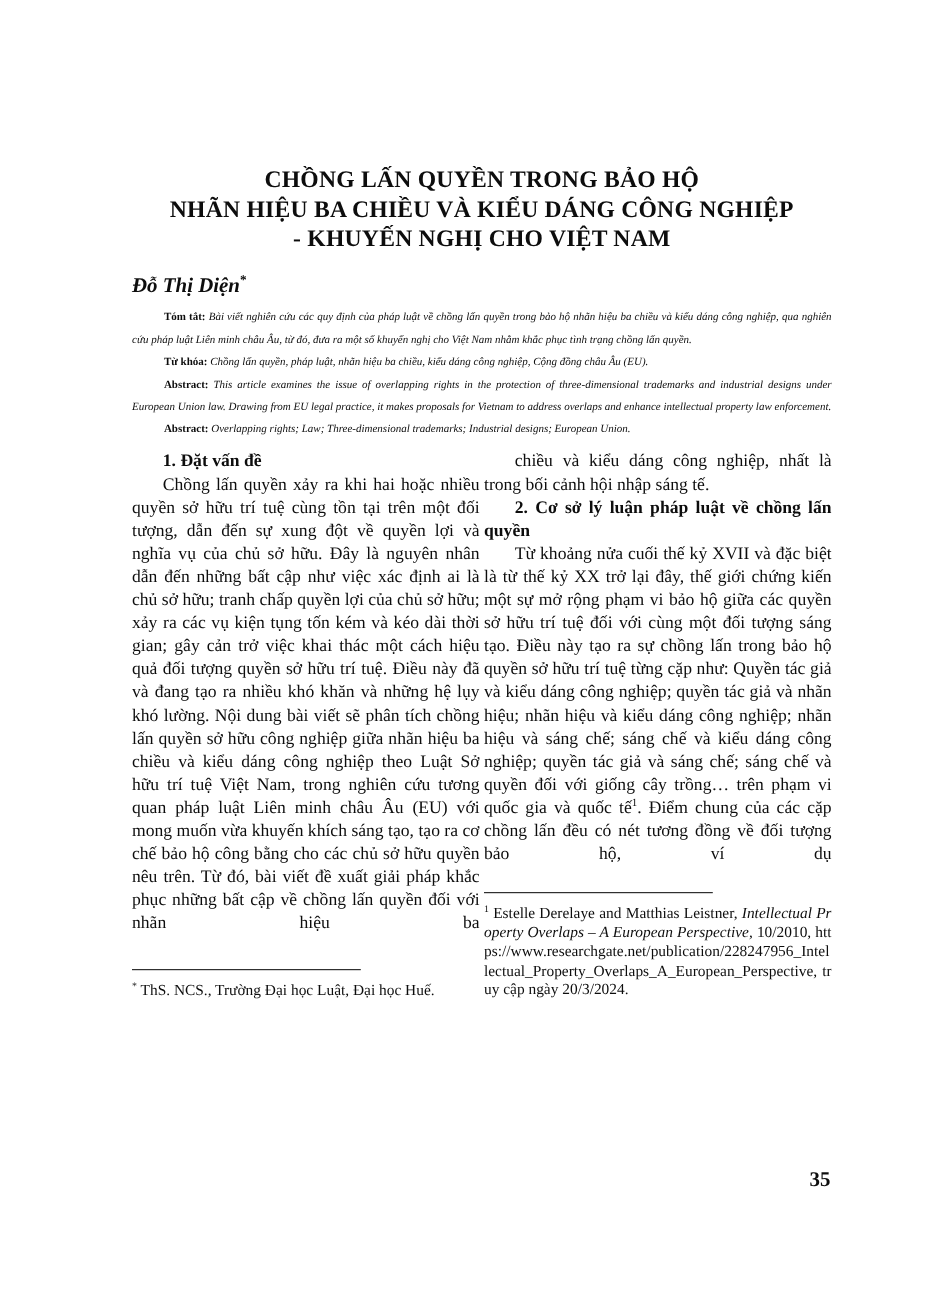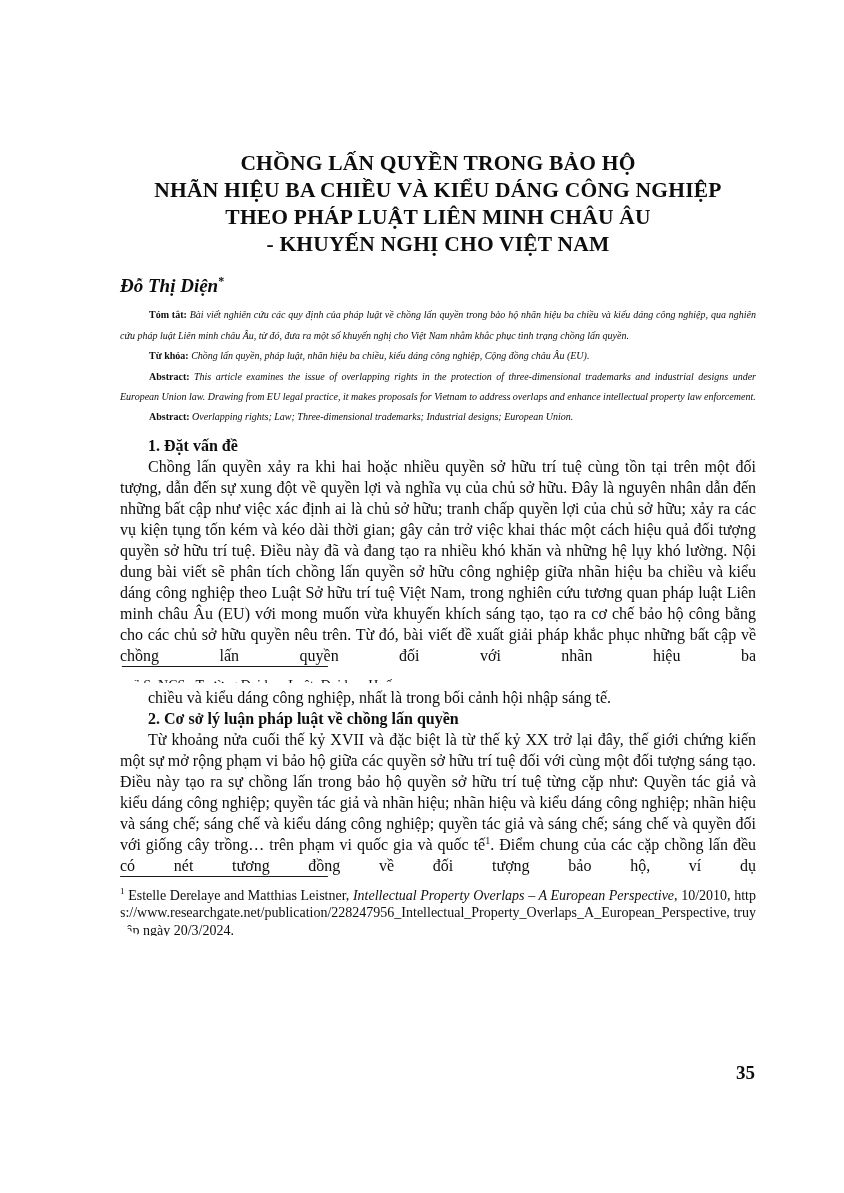--- a/index.html
+++ b/index.html
@@ -1,15 +1,15 @@
 <!DOCTYPE html>
 <html><head>
 <meta charset="utf-8">
 <style>
-  * { margin: 0; padding: 0; box-sizing: border-box; border-radius: 26px; }
+  * { margin: 0; padding: 0; box-sizing: border-box; }
   html, body { background: #ffffff; }
   .page {
     position: relative;
     width: 844px;
     height: 1193px;
     background: #ffffff;
     color: #0d0d0d;
     font-family: "Liberation Serif", "DejaVu Serif", serif;
     overflow: hidden;
   }
@@ -47,21 +47,20 @@
     text-align: justify;
     text-indent: 29px;
   }
   .fm-label { font-style: normal; font-weight: bold; }
   
   .columns {
     display: flex;
     gap: 4px;
     margin-top: 7px;
     height: 501px;
-    flex-direction: column;
   }
   .col {
     flex: 1;
     display: flex;
     flex-direction: column;
     font-size: 16px;
     line-height: 21px;
     text-align: justify;
     overflow: hidden;
   }
@@ -99,21 +98,20 @@
 </style>
 </head>
 <body>
 
 <div class="page">
   <div class="content">
 
     <div class="title-block">
       <div>CHỒNG LẤN QUYỀN TRONG BẢO HỘ</div>
       <div>NHÃN HIỆU BA CHIỀU VÀ KIỂU DÁNG CÔNG NGHIỆP</div>
-      <div>THEO PHÁP LUẬT LIÊN MINH CHÂU ÂU</div>
       <div>- KHUYẾN NGHỊ CHO VIỆT NAM</div>
     </div>
 
     <div class="author-line"><span>Đỗ Thị Diện</span><sup>*</sup></div>
 
     <div class="front-matter">
       <p class="fm-para"><span class="fm-label">Tóm tắt:</span><span> Bài viết nghiên cứu các quy định của pháp luật về chồng lấn quyền trong bảo hộ nhãn hiệu ba chiều và kiểu dáng công nghiệp, qua nghiên cứu pháp luật Liên minh châu Âu, từ đó, đưa ra một số khuyến nghị cho Việt Nam nhằm khắc phục tình trạng chồng lấn quyền.</span></p>
       <p class="fm-para"><span class="fm-label">Từ khóa:</span><span> Chồng lấn quyền, pháp luật, nhãn hiệu ba chiều, kiểu dáng công nghiệp, Cộng đồng châu Âu (EU).</span></p>
       <p class="fm-para"><span class="fm-label">Abstract:</span><span> This article examines the issue of overlapping rights in the protection of three-dimensional trademarks and industrial designs under European Union law. Drawing from EU legal practice, it makes proposals for Vietnam to address overlaps and enhance intellectual property law enforcement.</span></p>
       <p class="fm-para"><span class="fm-label">Abstract:</span><span> Overlapping rights; Law; Three-dimensional trademarks; Industrial designs; European Union.</span></p>

